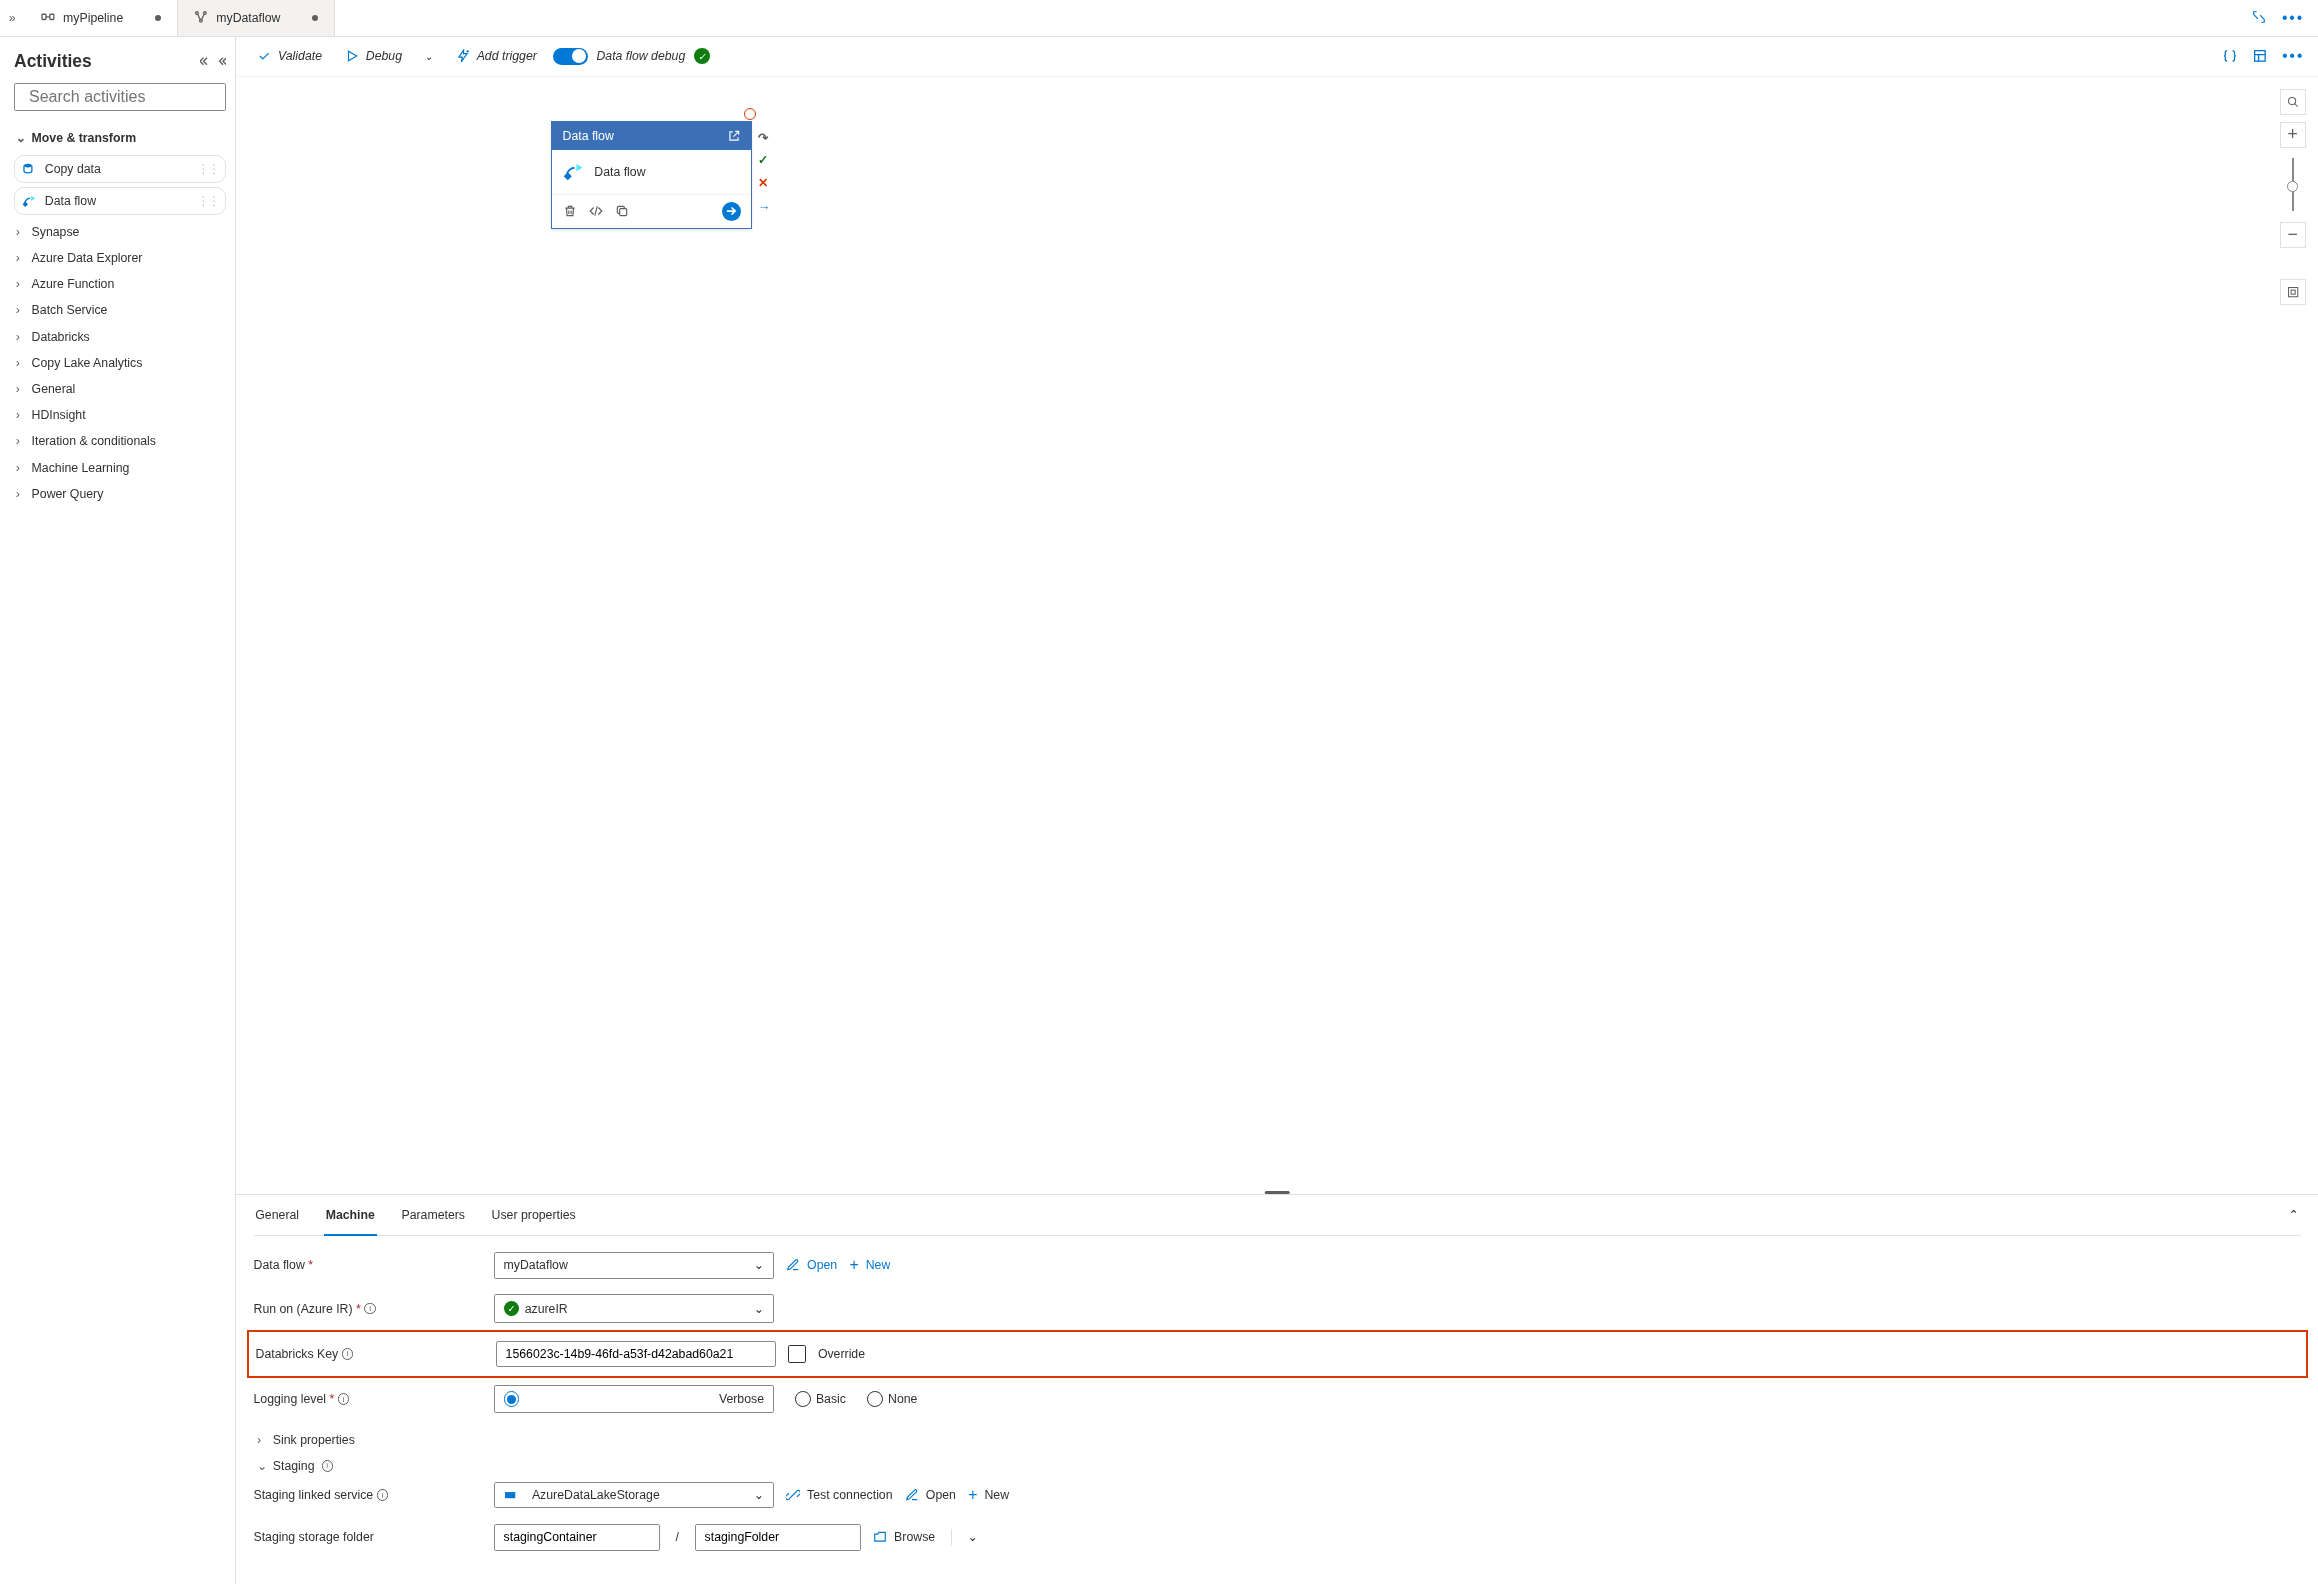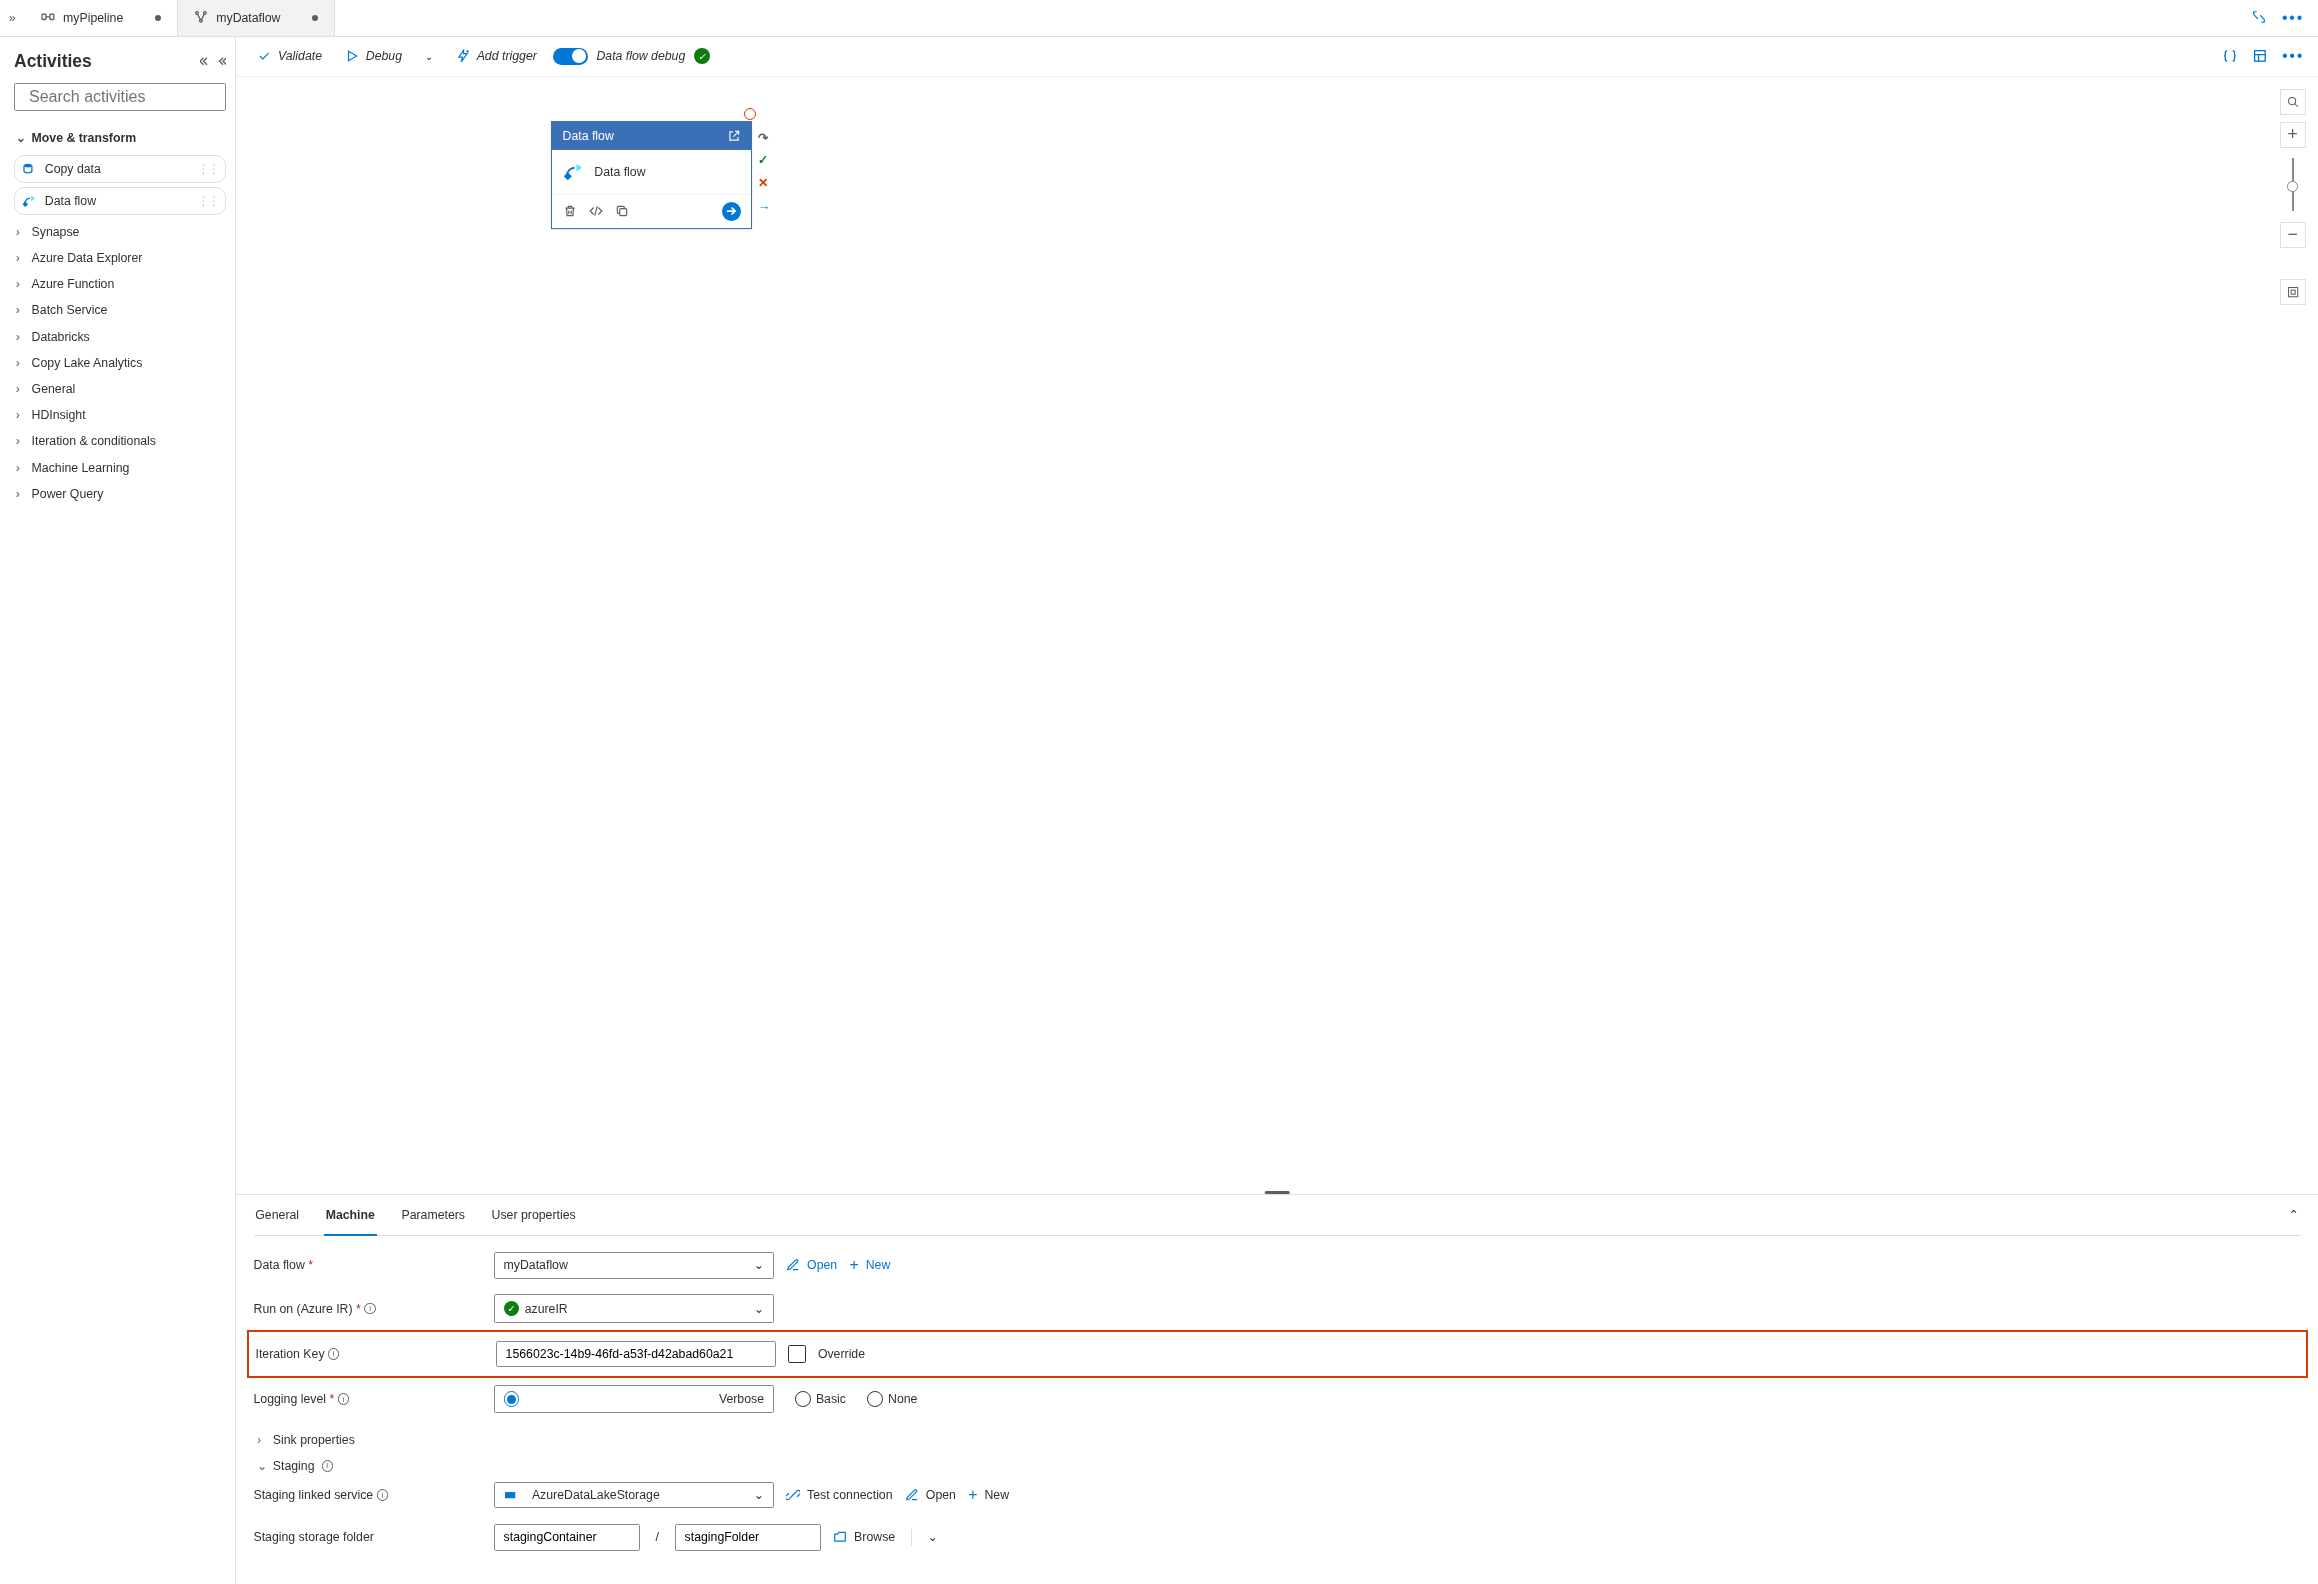--- a/index.html
+++ b/index.html
@@ -80,21 +80,21 @@
 .link-act.dark { color: #323130; }
 .link-act svg { width: 14px; height: 14px; }
 .highlight { border: 2.6px solid #d83b01; padding: 8.8px 7px; margin: -8.8px -7px 7px -7px; }
 .radio-grp { display: flex; gap: 21px; }
 .radio { display: flex; align-items: center; gap: 5.3px; cursor: pointer; }
 .radio .r { width: 15.8px; height: 15.8px; border: 0.9px solid #323130; border-radius: 50%; display: flex; align-items: center; justify-content: center; }
 .radio.sel .r { border-color: #0078d4; }
 .radio.sel .r::after { content: ""; width: 8.8px; height: 8.8px; background: #0078d4; border-radius: 50%; }
 .chk { width: 17.5px; height: 17.5px; border: 0.9px solid #323130; border-radius: 1.8px; cursor: pointer; }
 .sub-sec { display: flex; align-items: center; gap: 7px; padding: 3.5px 0 8.8px 3.5px; cursor: pointer; }
-.folder-row .txt { width: 146px; }
+.folder-row .txt { width: 166px; }
 .folder-row .slash { padding: 0 3.5px; }
 .green-check { width: 15.8px; height: 15.8px; background: #107c10; border-radius: 50%; display: inline-flex; align-items: center; justify-content: center; color: #fff; font-size: 9.6px; }
 </style>
 </head>
 <body>
 
 <div class="root">
 
   <div class="tabbar">
     <div class="chev">»</div>
@@ -369,21 +369,21 @@
                 <span class="green-check">✓</span>
                 <span>azureIR</span>
               </span>
               <span>⌄</span>
             </div>
         </div>
 
         <div class="highlight">
           <div class="prow" style="margin-bottom:0">
             <div class="plabel">
-                <span>Iteration Key</span> 
+                <span>Databricks Key</span> 
                 <span class="info-ic">i</span>
               </div>
             <div class="txt">
                 <input value="1566023c-14b9-46fd-a53f-d42abad60a21" style="">
               </div>
             <span class="chk"></span>
             <span>Override</span>
           </div>
         </div>
 

